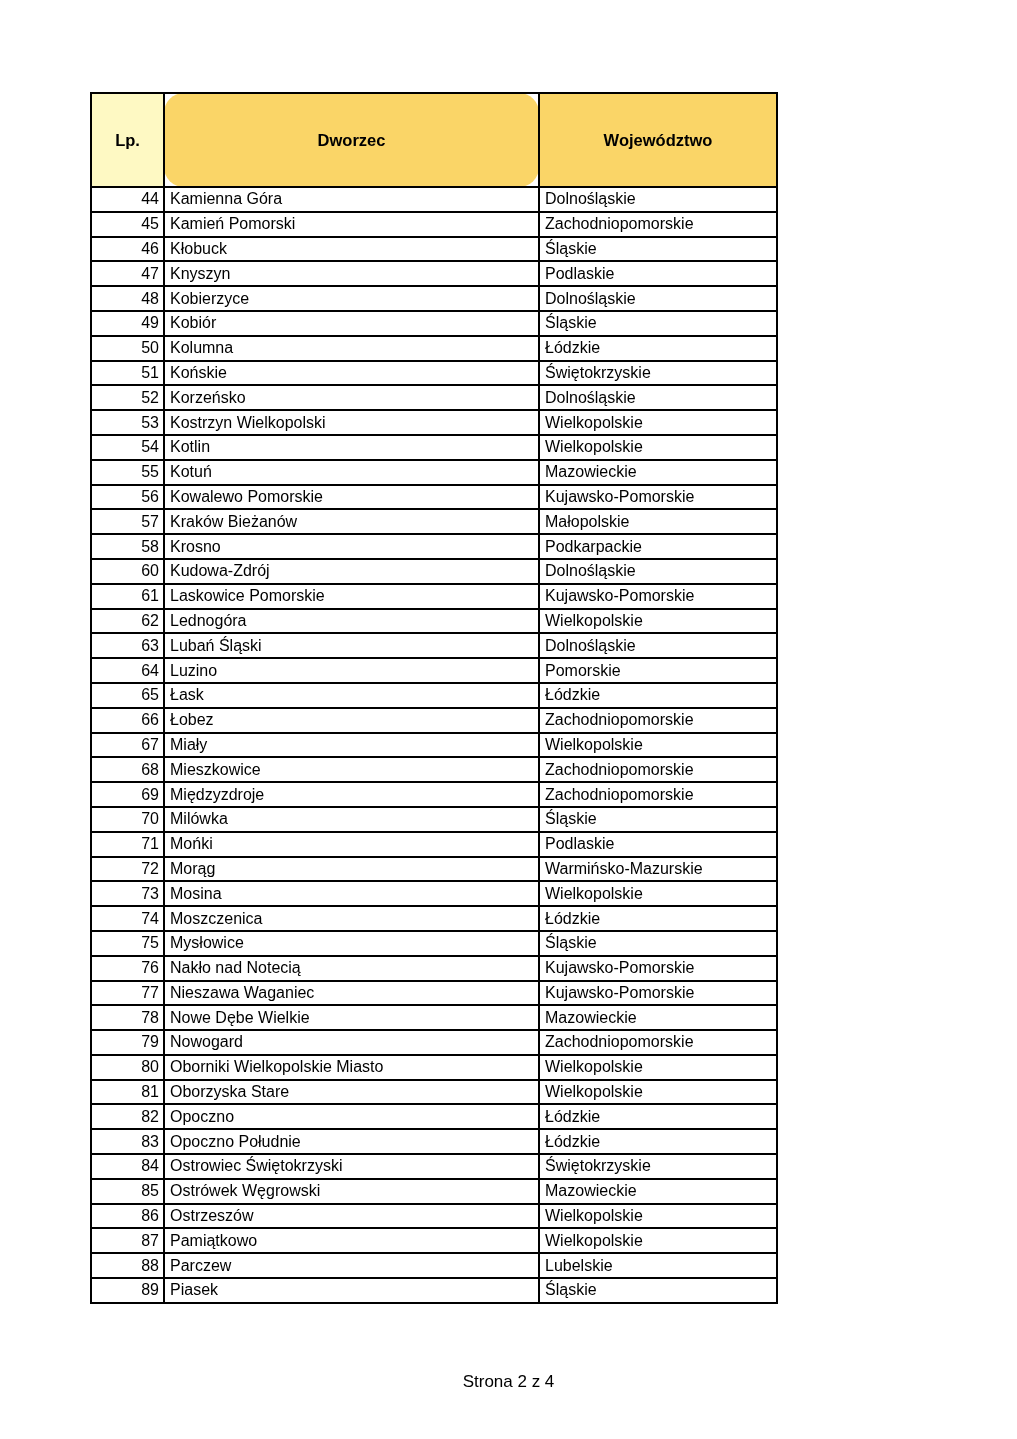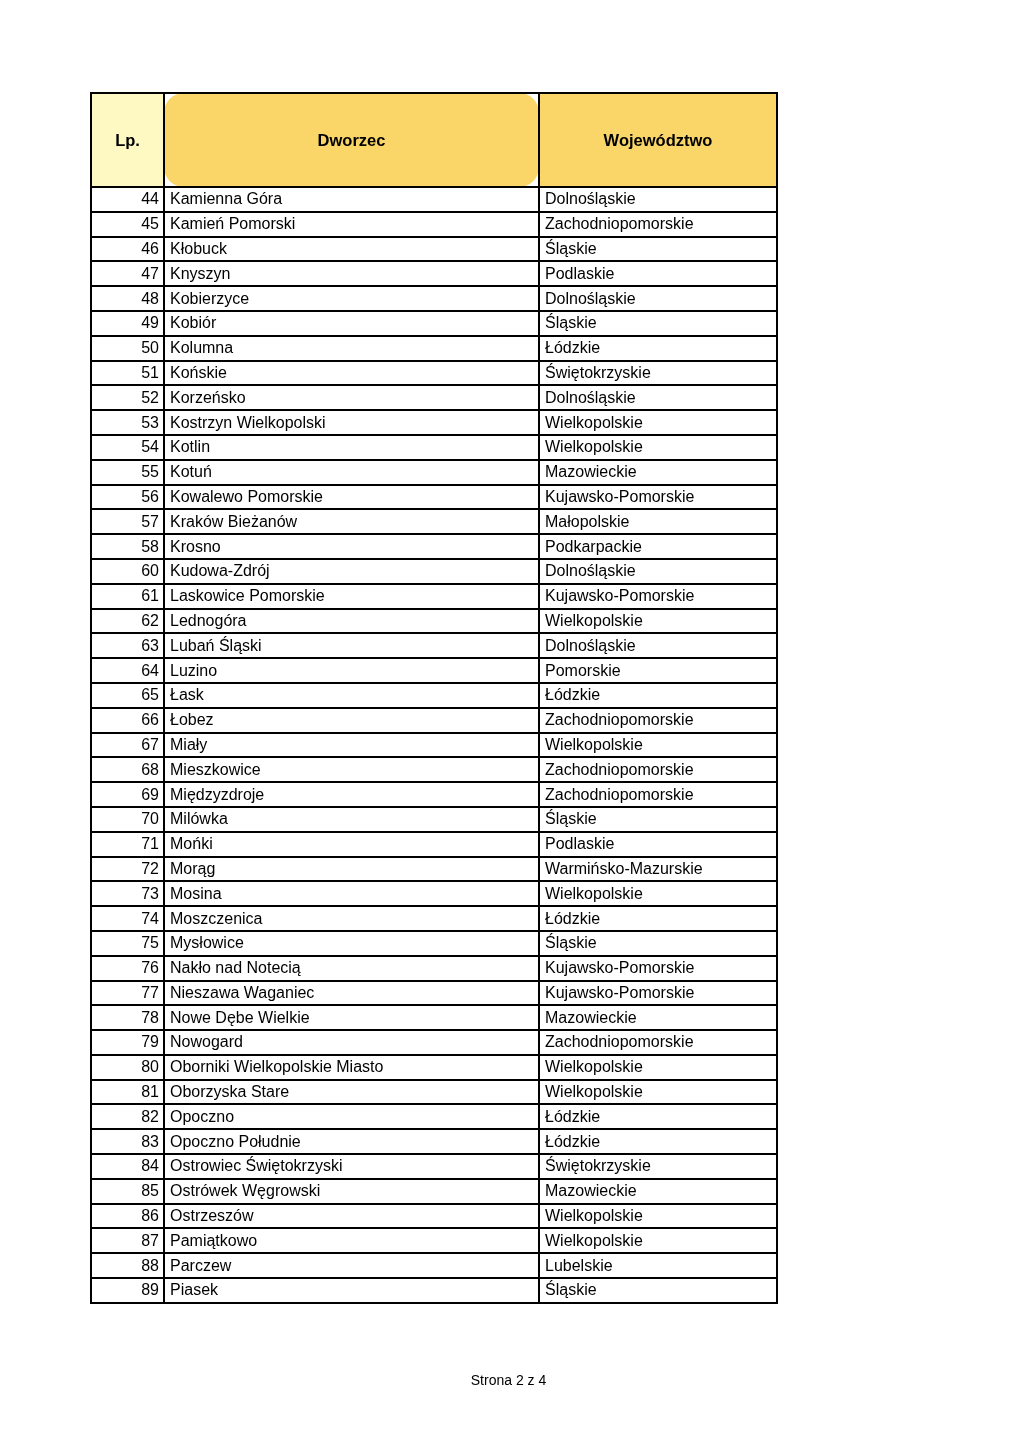--- a/index.html
+++ b/index.html
@@ -55,21 +55,21 @@
   td.col-dw, td.col-woj {
     text-align: left;
     padding-left: 5px;
   }
   .footer {
     position: absolute;
     left: 0;
     top: 1372px;
     width: 100%;
     text-align: center;
-    font-size: 14px;
+    font-size: 17px;
     color: #000000;
   }
 </style>
 </head>
 <body>
 
 <div class="page">
 
   <table class="station-table">
     <colgroup>

